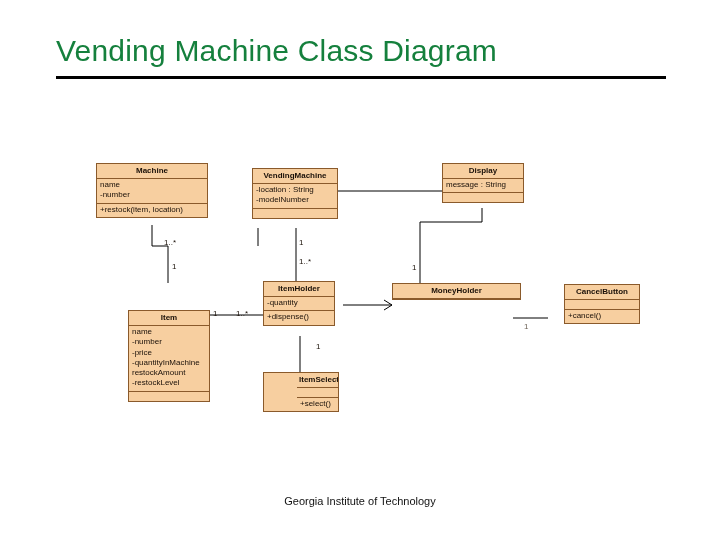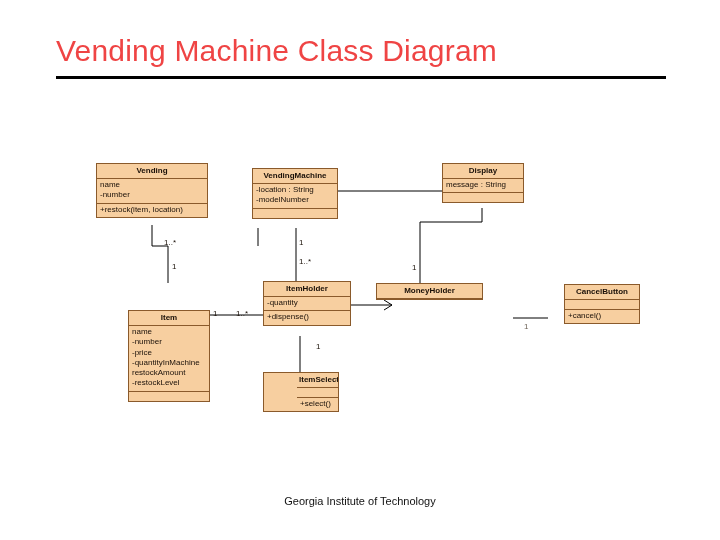--- a/index.html
+++ b/index.html
@@ -15,21 +15,21 @@
     overflow: hidden;
     font-family: "Liberation Sans", sans-serif;
   }
 
   
   #slide-title {
     position: absolute;
     left: 56px;
     top: 34px;
     font-size: 30px;
-    color: #ef4444;
+    color: #15803d;
     letter-spacing: 0.2px;
     white-space: nowrap;
   }
   #title-rule {
     position: absolute;
     left: 56px;
     top: 76px;
     width: 610px;
     height: 3px;
     background: #000000;
@@ -141,21 +141,21 @@
 
         <path d="M300 336 L300 372"></path>
 
         <path d="M513 318 L548 318"></path>
 
         <path d="M258 228 L258 246"></path>
       </g>
     </svg>
 
     <div class="uml-class" style="left:96px; top:163px; width:112px;">
-      <div class="uml-name">Vending</div>
+      <div class="uml-name">Machine</div>
       <div class="uml-attrs">
         <div class="uml-line">name</div>
         <div class="uml-line">-number</div>
       </div>
       <div class="uml-ops">
         <div class="uml-line">+restock(item, location)</div>
       </div>
     </div>
 
     <div class="uml-class" style="left:442px; top:163px; width:82px;">
@@ -181,31 +181,31 @@
         <div class="uml-line">name</div>
         <div class="uml-line">-number</div>
         <div class="uml-line">-price</div>
         <div class="uml-line">-quantityInMachine</div>
         <div class="uml-line">restockAmount</div>
         <div class="uml-line">-restockLevel</div>
       </div>
       <div class="uml-ops"></div>
     </div>
 
-    <div class="uml-class" style="left:263px; top:281px; width:88px;">
+    <div class="uml-class" style="left:263px; top:281px; width:72px;">
       <div class="uml-name">ItemHolder</div>
       <div class="uml-attrs">
         <div class="uml-line">-quantity</div>
       </div>
       <div class="uml-ops">
         <div class="uml-line">+dispense()</div>
       </div>
     </div>
 
-    <div class="uml-class" style="left:376px; top:283px; width:107px;">
+    <div class="uml-class" style="left:392px; top:283px; width:129px;">
       <div class="uml-name">MoneyHolder</div>
     </div>
 
     <div class="uml-class" style="left:564px; top:284px; width:76px;">
       <div class="uml-name">CancelButton</div>
       <div class="uml-attrs"></div>
       <div class="uml-ops">
         <div class="uml-line">+cancel()</div>
       </div>
     </div>

